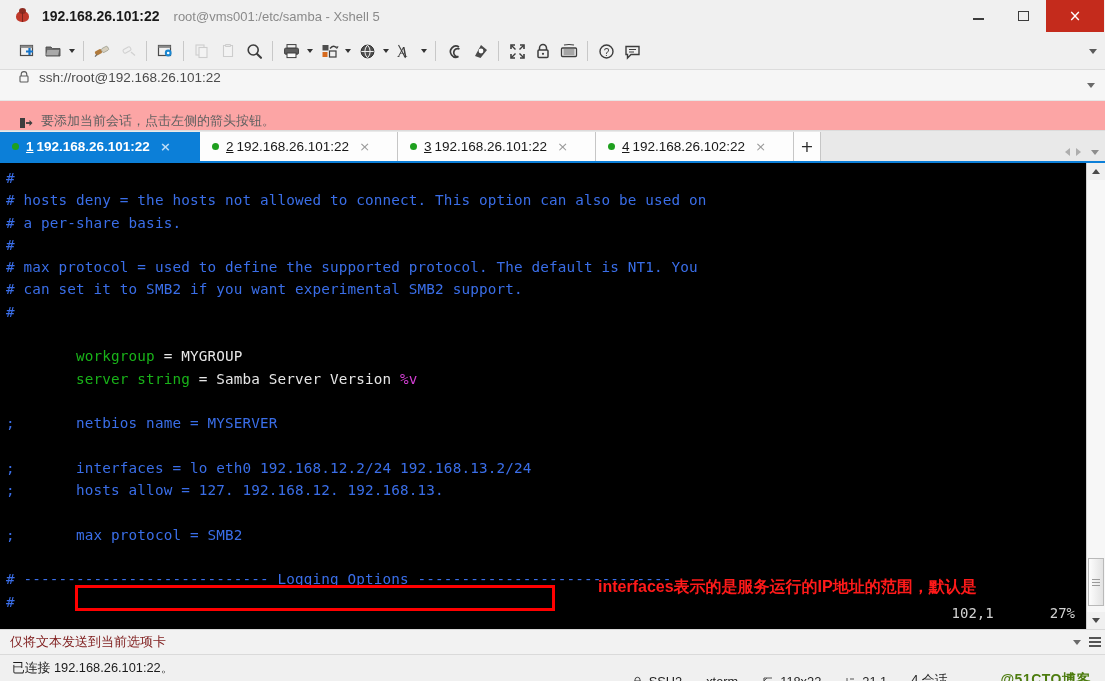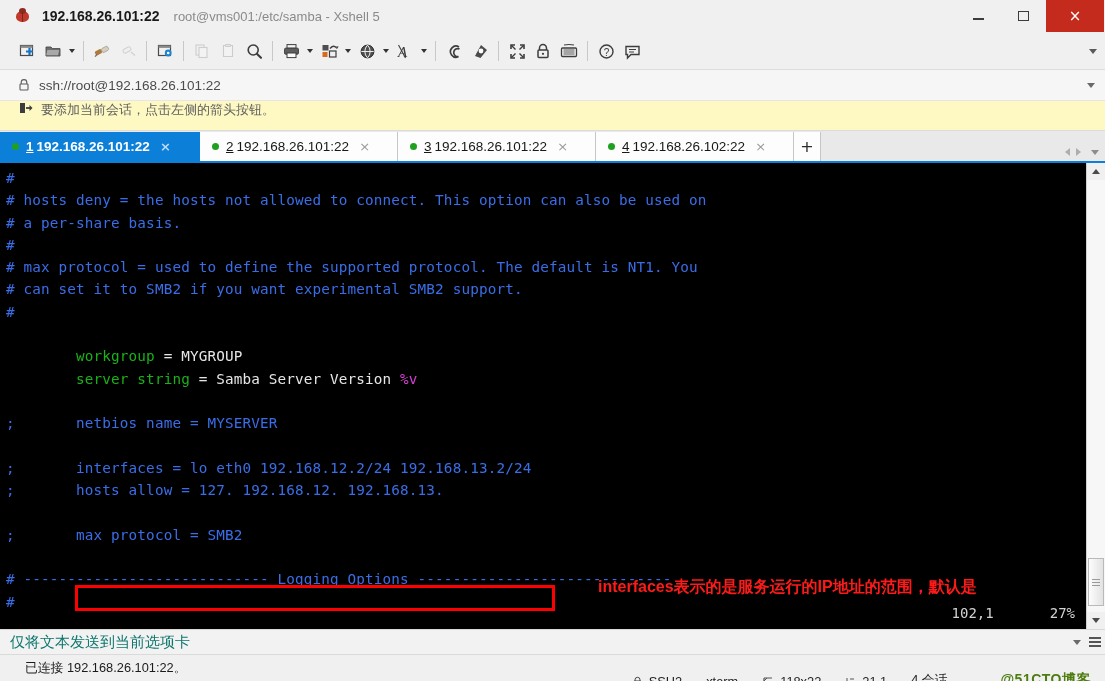--- a/index.html
+++ b/index.html
@@ -128,42 +128,42 @@
   .toolbar-overflow::after {
     content: ""; width: 0; height: 0;
     border-left: 4px solid transparent; border-right: 4px solid transparent;
     border-top: 5px solid #5a5a5a;
   }
 
   
   .addrbar {
     height: 30px; min-height: 30px;
     background: #f6f6f6;
-    display: flex; align-items: center;
+    display: flex; align-items: flex-start;
     padding-left: 18px;
     border-bottom: 1px solid #e6e6e6;
     position: relative;
   }
   .addr-lock { margin-right: 9px; display: flex; align-items: center; }
   .addr-text { font-size: 13.5px; color: #4c4c4c; }
   .addr-caret {
     position: absolute; right: 10px; top: 0; height: 30px;
     display: flex; align-items: center;
   }
   .addr-caret::after {
     content: ""; width: 0; height: 0;
     border-left: 4px solid transparent; border-right: 4px solid transparent;
     border-top: 5px solid #6a6a6a;
   }
 
   
   .hintbar {
     height: 29px; min-height: 29px;
-    background: #fef9c3;
-    display: flex; align-items: flex-start;
+    background: #fca5a5;
+    display: flex; align-items: flex-end;
     padding-left: 18px;
     border-bottom: 1px solid #dcdcdc;
   }
   .hint-icon { margin-right: 8px; display: flex; align-items: center; }
   .hint-text { font-size: 13px; color: #616161; }
 
   
   .tabbar {
     height: 30px; min-height: 30px;
     background: #e9e9e9;
@@ -306,42 +306,42 @@
 
   
   .sendbar {
     height: 24px; min-height: 24px;
     background: #f2f2f2;
     display: flex; align-items: center;
     padding-left: 10px;
     border-top: 1px solid #d9d9d9;
     position: relative;
   }
-  .sendbar-text { font-size: 15px; color: #0f766e; }
+  .sendbar-text { font-size: 13px; color: #7f1d1d; }
   .sendbar-right {
     position: absolute; right: 4px; top: 0; height: 24px;
     display: flex; align-items: center; gap: 8px;
   }
   .sendbar-right .dn {
     width: 0; height: 0; border-left: 4px solid transparent;
     border-right: 4px solid transparent; border-top: 5px solid #6a6a6a;
   }
   .sendbar-right .bars { width: 12px; }
   .sendbar-right .bars i {
     display: block; height: 2px; background: #555; margin: 2px 0;
   }
 
   
   .statusbar {
     height: 26px; min-height: 26px;
     background: #f0f0f0;
     display: flex; align-items: center;
     border-top: 1px solid #dadada;
     position: relative;
-    padding-left: 25px;
+    padding-left: 12px;
   }
   .st-left { font-size: 12.8px; color: #1b1b1b; }
   .st-right {
     position: absolute; right: 8px; top: 8px; height: 26px;
     display: flex; align-items: flex-end;
   }
   .st-cell {
     display: flex; align-items: center;
     font-size: 12.8px; color: #1f1f1f;
     padding: 0 12px;

